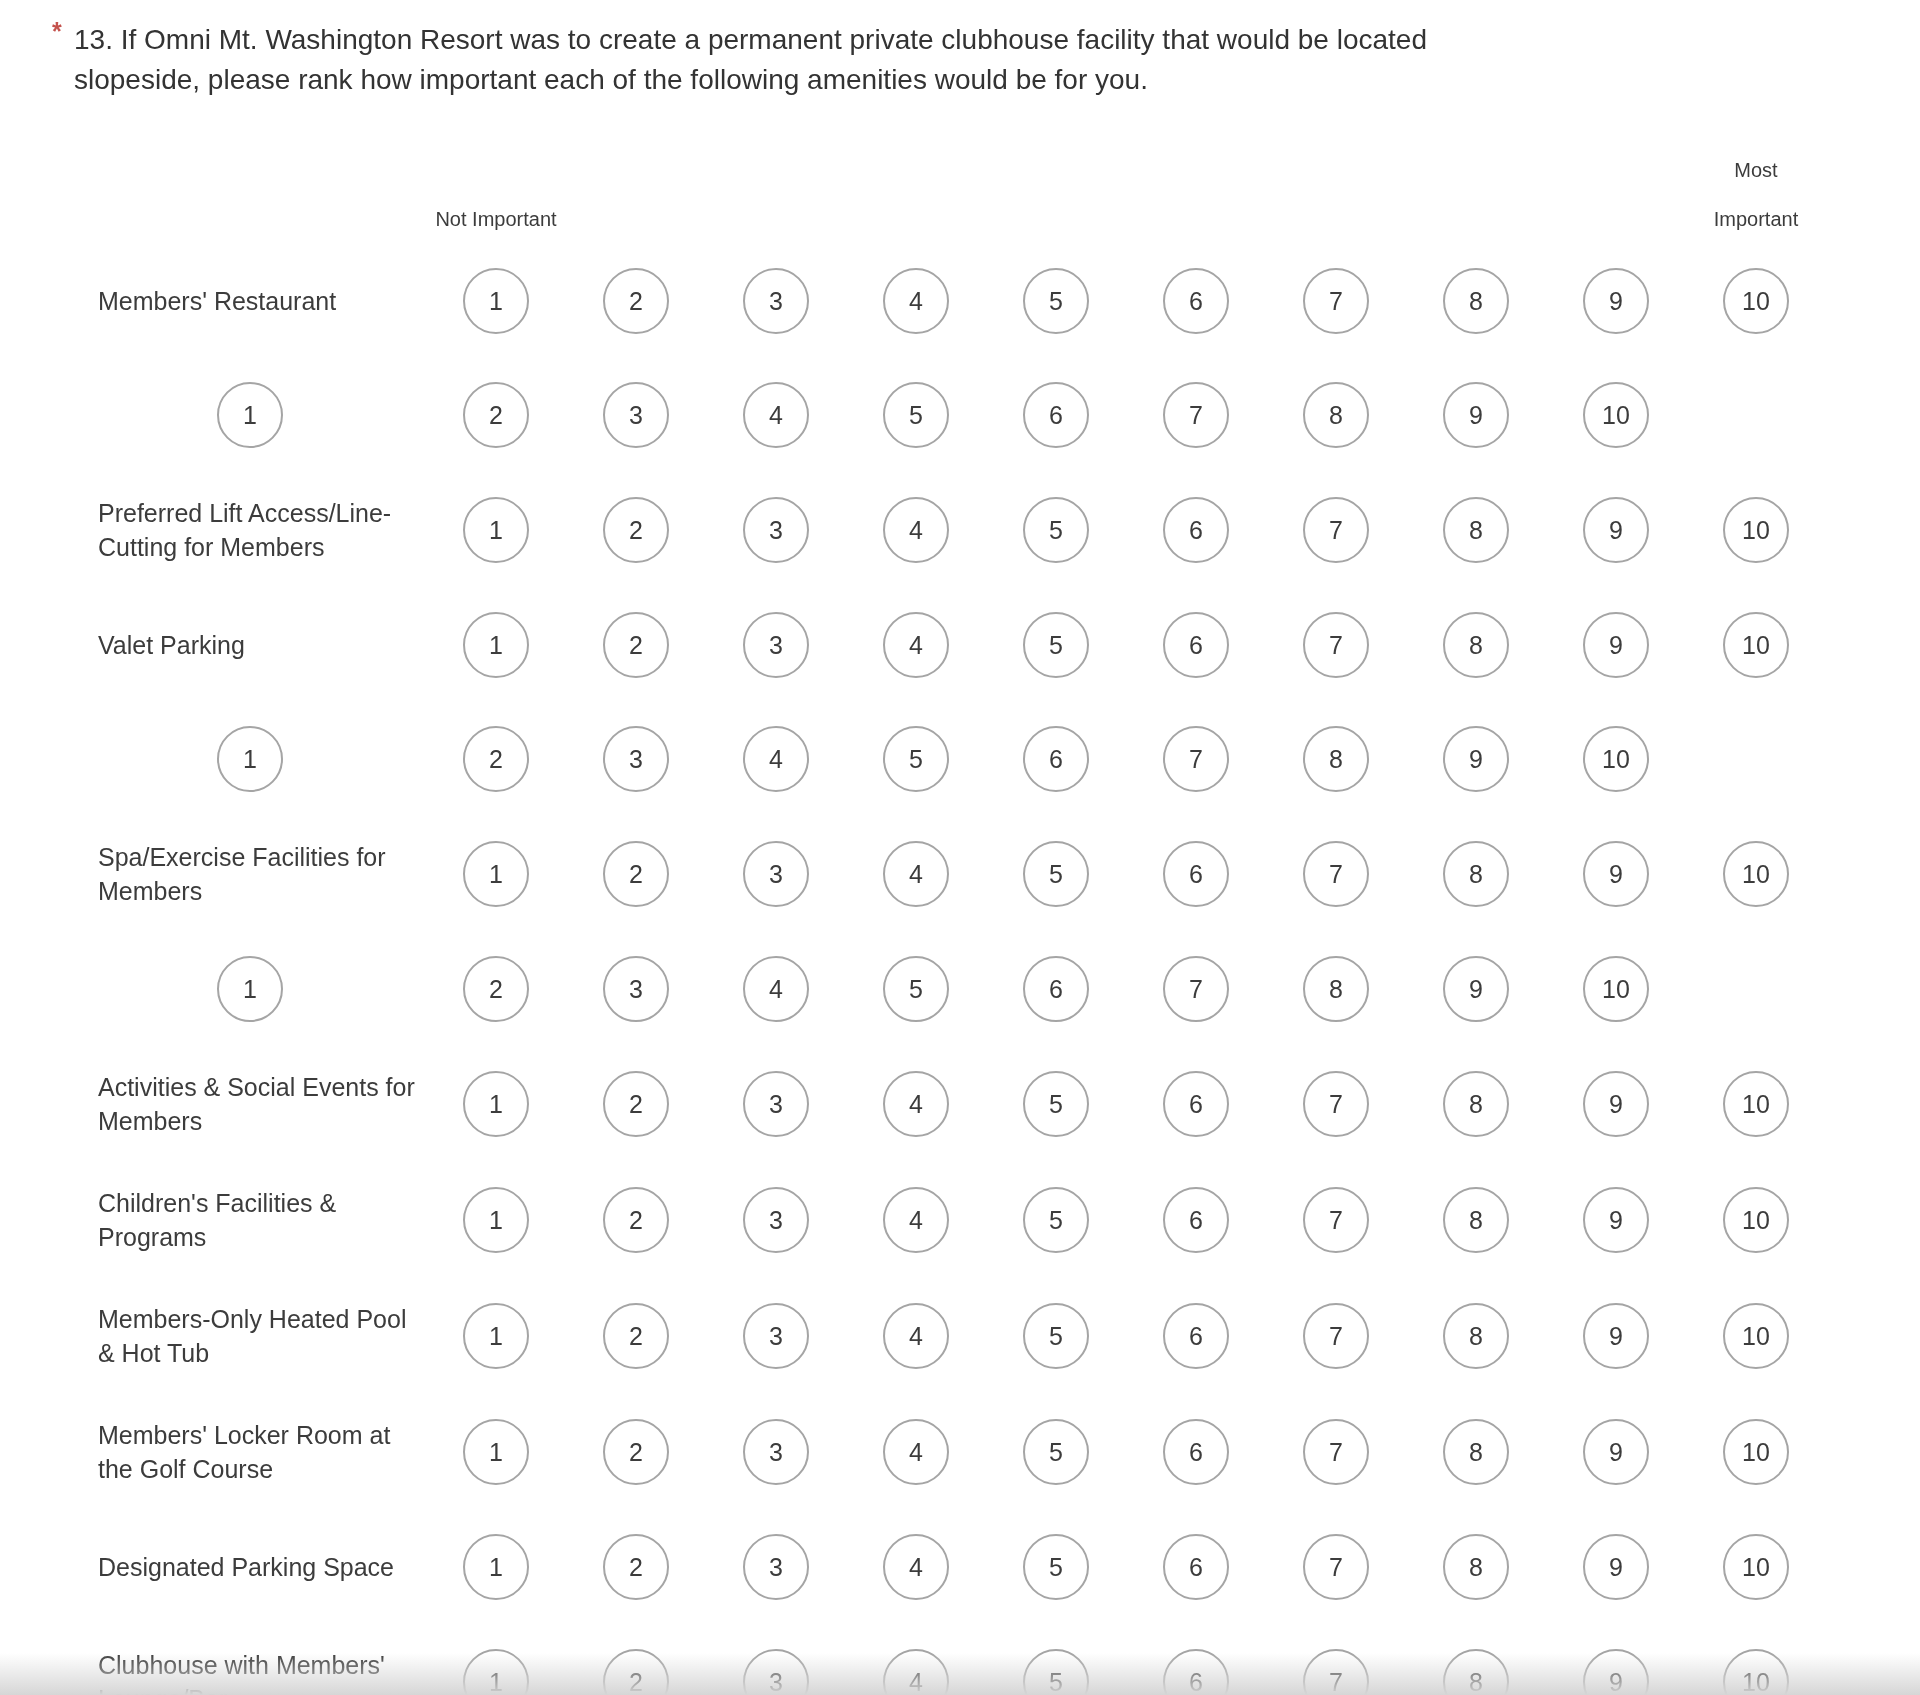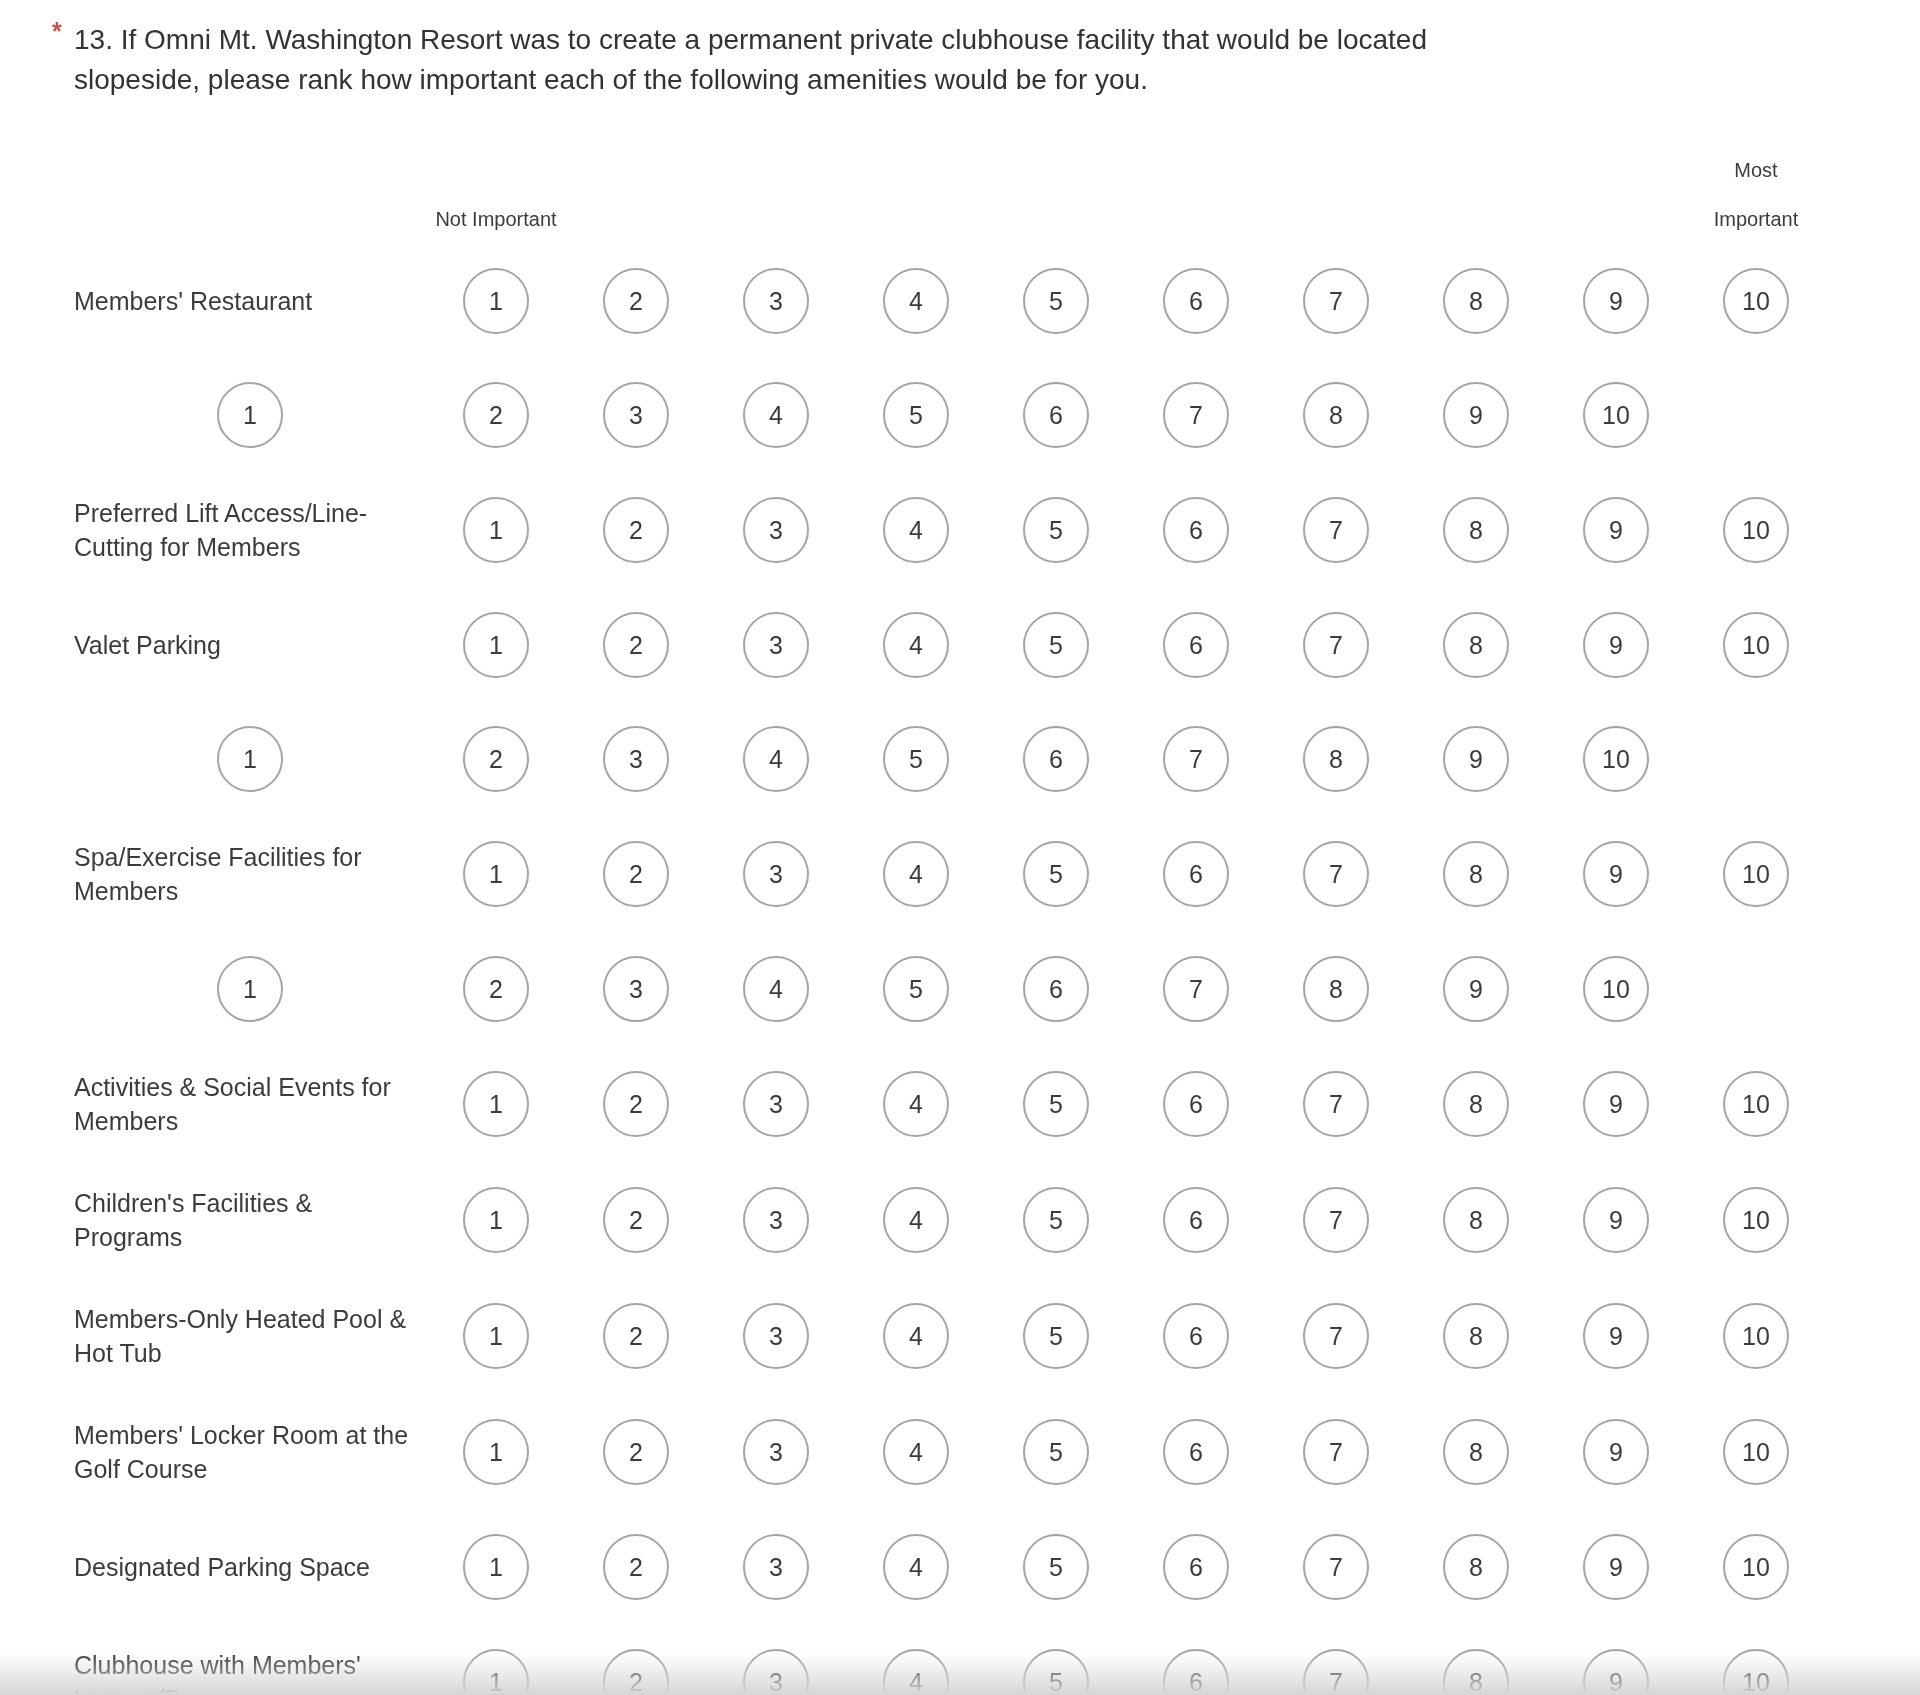--- a/index.html
+++ b/index.html
@@ -60,20 +60,21 @@
   }
   .matrix-row {
     min-height: 107px;
     padding: 24px 0;
   }
   .row-label {
     font-size: 25px;
     line-height: 34px;
     color: var(--label-text);
     padding-right: 2px;
+    margin-left: 24px;
   }
   .scale-cell {
     display: flex;
     justify-content: center;
     align-items: center;
   }
   .radio-circle {
     width: 66px;
     height: 66px;
     border-radius: 50%;

